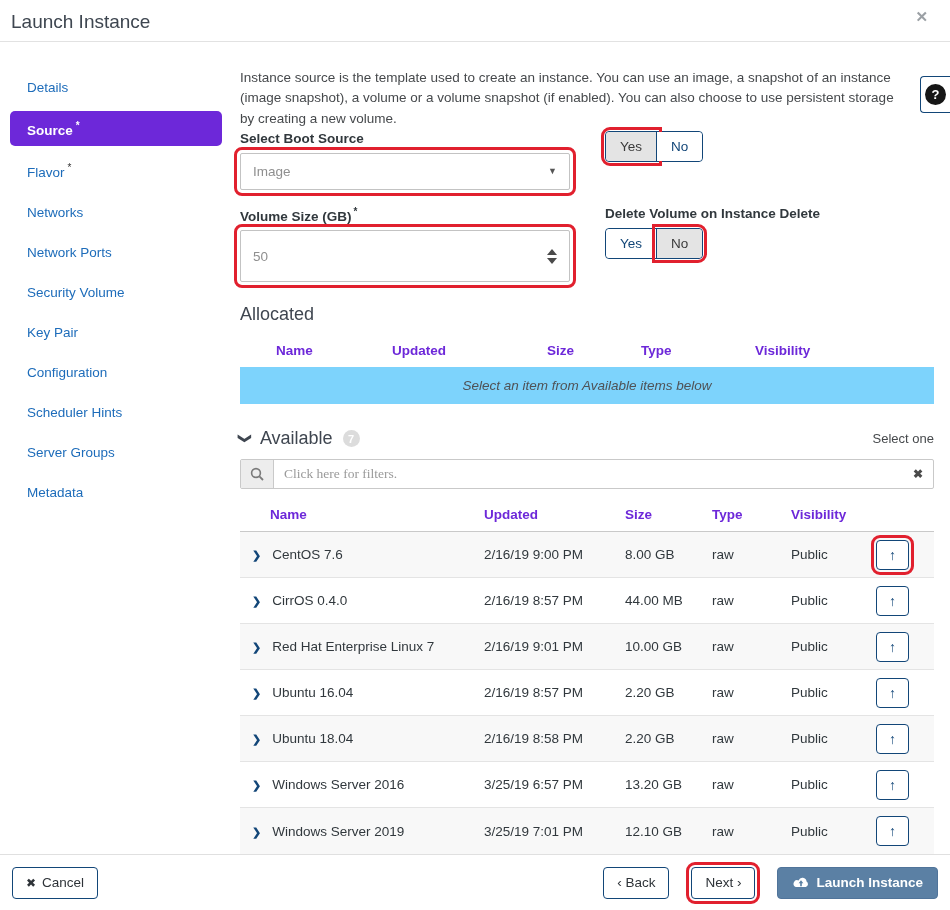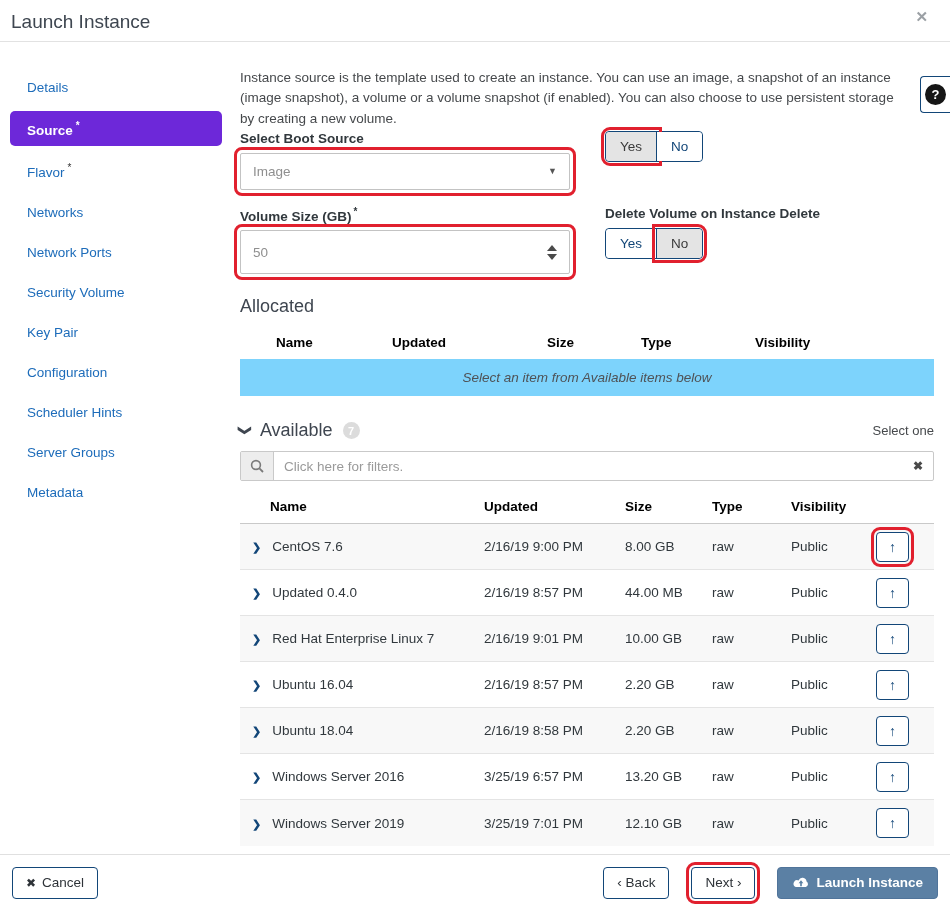--- a/index.html
+++ b/index.html
@@ -32,56 +32,56 @@
   
   .form-grid { display:grid; grid-template-columns:330px auto; column-gap:35px; row-gap:16px; margin-top:2px; }
   .field label { display:block; font-size:13.5px; font-weight:bold; color:#31383d; margin-bottom:7px; }
   .field label sup { font-size:10px; color:#31383d; margin-left:2px; }
   .annot { outline:3px solid #e1202e; outline-offset:2px; }
   .annot3 { outline:3px solid #e1202e; outline-offset:3px; }
   .select-box { height:37px; border:1px solid #c3c3c3; border-radius:2px; background:#fff;
     display:flex; align-items:center; padding:0 12px; cursor:pointer; }
   .select-box .val { flex:1; font-size:13.5px; color:#8f8f8f; }
   .select-box .caret { font-size:9px; color:#555; }
-  .num-input { height:44px; border:1px solid #c3c3c3; border-radius:2px; background:#fff;
+  .num-input { height:52px; border:1px solid #c3c3c3; border-radius:2px; background:#fff;
     display:flex; align-items:center; padding:0 12px; }
   .num-input .val { flex:1; font-size:13.5px; color:#8f8f8f; }
   .spinner { display:flex; flex-direction:column; gap:3px; }
   .spinner .tri-up { width:0; height:0; border-left:5px solid transparent; border-right:5px solid transparent; border-bottom:6px solid #4a4a4a; }
   .spinner .tri-dn { width:0; height:0; border-left:5px solid transparent; border-right:5px solid transparent; border-top:6px solid #4a4a4a; }
   .toggle-group { display:inline-flex; border:1px solid #124678; border-radius:4px; background:#fff; }
   .toggle-group .seg { padding:7px 14px; font-size:13.5px; color:#124678; background:#fff; border:none;
     font-family:"Liberation Sans", sans-serif; cursor:pointer; }
   .toggle-group .seg:first-child { border-right:1px solid #124678; border-radius:4px 0 0 4px; }
   .toggle-group .seg:last-child { border-radius:0 4px 4px 0; }
   .toggle-group .seg.on { background:#e4e4e4; color:#3a3a3a; }
 
   
   h2.sec { font-size:18px; font-weight:400; color:#3f4650; margin:22px 0 12px; }
 
   
   table { border-collapse:collapse; width:100%; table-layout:fixed; }
-  th { font-size:13.5px; font-weight:bold; color:#000000; text-align:left; padding:6px 0 9px; }
+  th { font-size:13.5px; font-weight:bold; color:#6d28d9; text-align:left; padding:6px 0 9px; }
   .alloc-table th.c-name { padding-left:36px; }
   .alloc-table td.empty-msg { background:#7dd3fc; height:37px; text-align:center; font-style:italic;
     font-size:13.5px; color:#4f5256; }
 
   
   .avail-head { display:flex; align-items:center; margin-top:24px; }
   .avail-head .chev { display:inline-block; transform:rotate(90deg); font-size:13px; font-weight:bold; color:#3f4650; margin-right:9px; }
   .avail-head h2 { margin:0; font-size:18px; font-weight:400; color:#3f4650; }
   .avail-head .badge { width:17px; height:17px; border-radius:50%; background:#dcdcdc; color:#fff;
     font-size:11px; font-weight:bold; display:flex; align-items:center; justify-content:center; margin-left:10px; }
   .avail-head .hint { margin-left:auto; font-size:13px; color:#46494c; }
 
   
   .searchbar { margin-top:10px; height:30px; border:1px solid #c9c9c9; border-radius:2px; display:flex; align-items:stretch; }
   .searchbar .sicon { width:33px; background:#ededed; border-right:1px solid #c9c9c9; display:flex; align-items:center; justify-content:center; cursor:pointer; }
   .searchbar input { flex:1; border:none; outline:none; font-size:13.5px; padding:0 10px; color:#333;
-    font-family:Liberation Sans, sans-serif; }
+    font-family:Liberation Serif, serif; }
   .searchbar input::placeholder { color:#9a9a9a; }
   .searchbar .clear { align-self:center; margin-right:10px; font-size:12px; font-weight:bold; color:#4a4a4a; cursor:pointer; }
 
   
   .avail-table { margin-top:12px; }
   .avail-table thead th { border-bottom:1px solid #c9c9c9; }
   .avail-table th.c-name { padding-left:30px; }
   .avail-table tbody tr { height:46px; }
   .avail-table tbody tr + tr { border-top:1px solid #e4e4e4; }
   .avail-table tbody tr:nth-child(odd) { background:#f8f8f8; }
@@ -237,21 +237,21 @@
         <tbody>
           <tr>
             <td class="c-name"><span class="row-chev">❯</span><span>CentOS 7.6</span></td>
             <td>2/16/19 9:00 PM</td>
             <td>8.00 GB</td>
             <td>raw</td>
             <td>Public</td>
             <td><button class="up-btn annot">↑</button></td>
           </tr>
           <tr>
-            <td class="c-name"><span class="row-chev">❯</span><span>Updated 0.4.0</span></td>
+            <td class="c-name"><span class="row-chev">❯</span><span>CirrOS 0.4.0</span></td>
             <td>2/16/19 8:57 PM</td>
             <td>44.00 MB</td>
             <td>raw</td>
             <td>Public</td>
             <td><button class="up-btn">↑</button></td>
           </tr>
           <tr>
             <td class="c-name"><span class="row-chev">❯</span><span>Red Hat Enterprise Linux 7</span></td>
             <td>2/16/19 9:01 PM</td>
             <td>10.00 GB</td>

